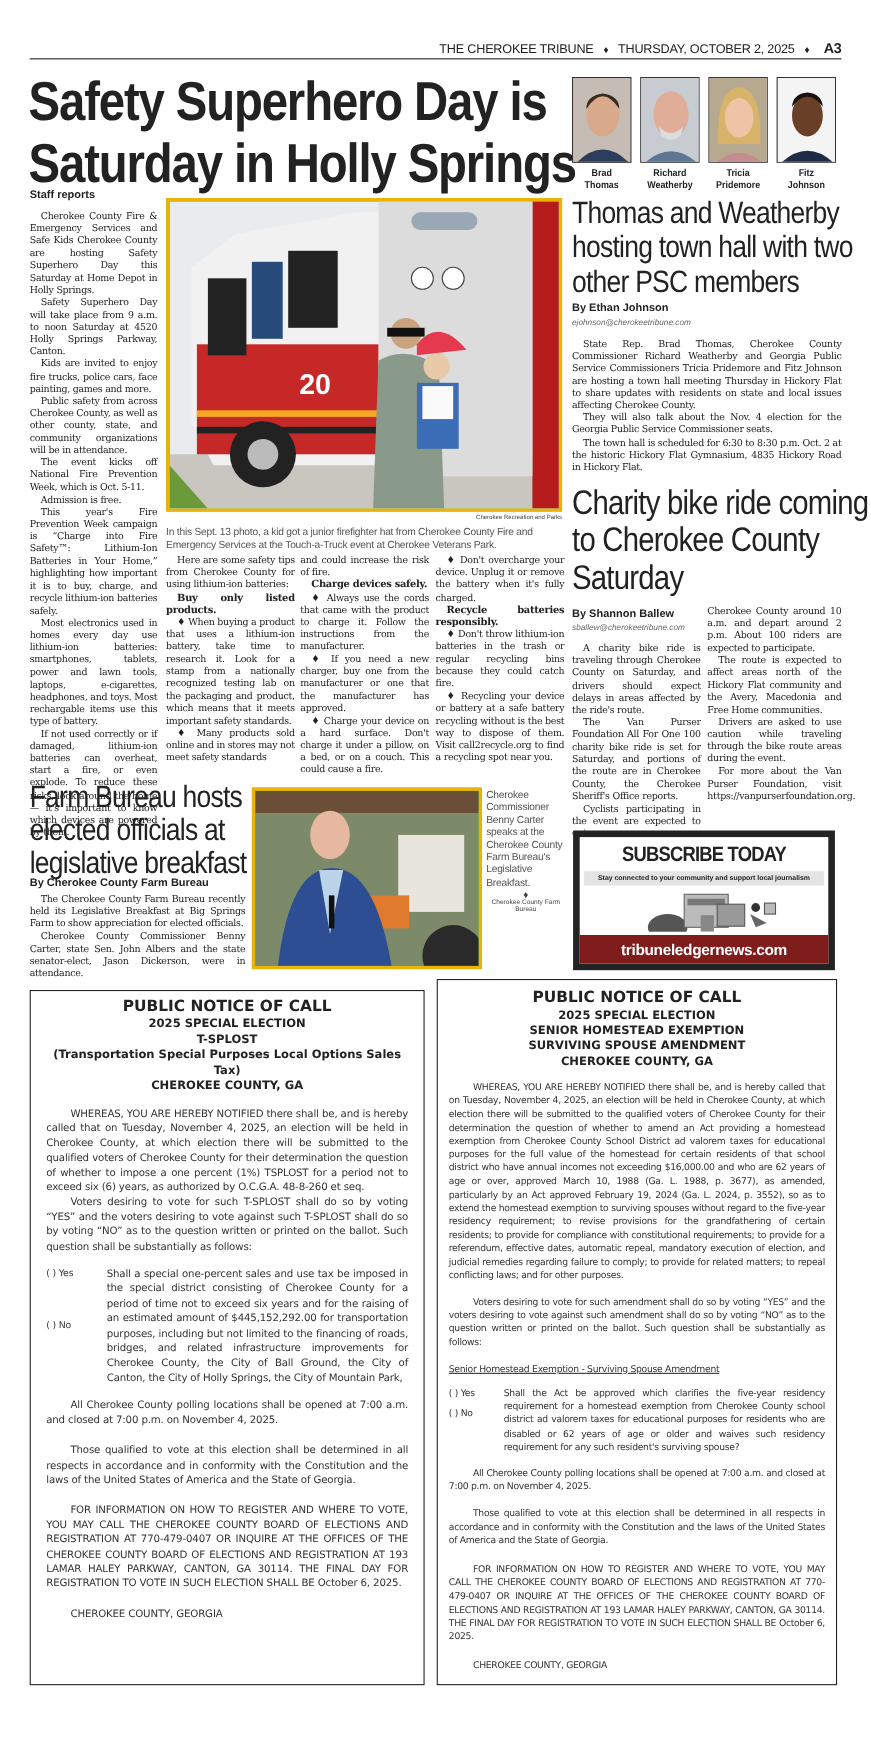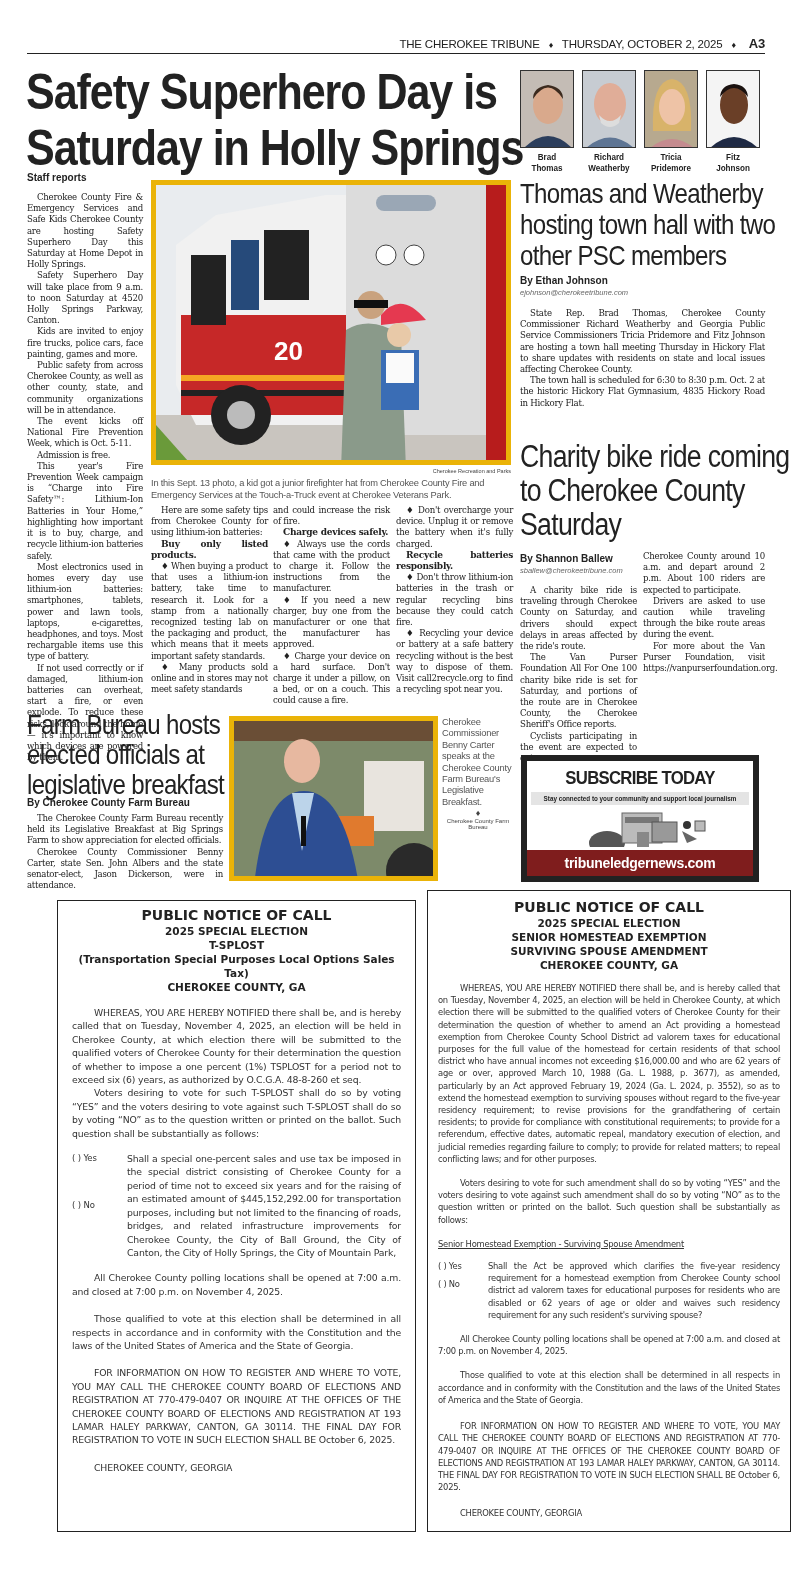--- a/index.html
+++ b/index.html
@@ -11,26 +11,26 @@
   .folio b { font-size: 13px; margin-left: 4px; }
   .folio .dia { margin: 0 6px; font-size: 9px; }
   .headline { font-family: "Liberation Sans", sans-serif; font-weight: bold; color: #222; letter-spacing: -1.2px; }
   .h1 { left: 26px; top: 64px; width: 490px; font-size: 50px; line-height: 56px; transform: scaleX(0.86); transform-origin: left; width: 580px; }
   .h2 { font-size: 28px; line-height: 31px; font-weight: normal; letter-spacing: -0.8px; transform: scaleX(0.86); transform-origin: left; width: 320px;}
   .byline { font-family: "Liberation Sans", sans-serif; font-weight: bold; font-size: 10px; color: #222; }
   .email { font-family: "Liberation Sans", sans-serif; font-style: italic; font-size: 7.5px; color: #666; }
   .body { font-size: 8.6px; line-height: 11.2px; text-align: justify; hyphens: auto; letter-spacing: -0.25px; }
   .body p { text-indent: 10px; }
   .body p.b { font-weight: bold; text-indent: 10px; font-size: 9px; }
-  .photo { background: #22c55e; border: 5px solid #eab308; overflow: hidden; }
+  .photo { background: #22c55e; border: 3px solid #eab308; overflow: hidden; }
   .credit { font-family: "Liberation Sans", sans-serif; font-size: 5.5px; color: #444; }
   .caption { font-family: "Liberation Sans", sans-serif; font-size: 9.3px; line-height: 12px; color: #555; letter-spacing: -0.2px; }
   .mug { width: 54px; height: 78px; border: 1px solid #333; overflow: hidden; }
   .mug-name { font-family: "Liberation Sans", sans-serif; font-weight: bold; font-size: 9px; line-height: 11px; text-align: center; width: 64px; transform: scaleX(0.9); }
-  .notice { border: 1px solid #222; font-family: "DejaVu Sans", sans-serif; color: #333; margin-left: 30px; }
+  .notice { border: 1px solid #222; font-family: "DejaVu Sans", sans-serif; color: #333; }
   .notice .t { text-align: center; font-weight: bold; color: #222; }
   .notice .t1 { font-size: 14px; line-height: 17px; }
   .notice .t2 { font-size: 10.5px; line-height: 14px; }
   .nb { font-size: 9.3px; line-height: 13.4px; text-align: justify; letter-spacing: -0.15px; }
   .nb2 { font-size: 8.4px; line-height: 12.2px; text-align: justify; letter-spacing: -0.25px; }
   .ind { text-indent: 22px; }
   .ballot { display: flex; }
   .ballot .opts { width: 55px; flex: none; }
   .subscribe { border: 6px solid #222; background: #fff; }
 </style>
@@ -154,33 +154,35 @@
         </svg></div>
     <div class="mug-name" style="margin-left:-5px; margin-top:4px;"><span>Fitz</span><br><span>Johnson</span></div>
   </div>
 </div>
 
 <div class="abs headline h2" style="left:520px; top:178px;">Thomas and Weatherby hosting town hall with two other PSC members</div>
 <div class="abs byline" style="left:520px; top:275px;">By Ethan Johnson</div>
 <div class="abs email" style="left:520px; top:288px;">ejohnson@cherokeetribune.com</div>
 <div class="abs body" style="left:520px; top:308px; width:245px;">
   <p>State Rep. Brad Thomas, Cherokee County Commissioner Richard Weatherby and Georgia Public Service Commissioners Tricia Pridemore and Fitz Johnson are hosting a town hall meeting Thursday in Hickory Flat to share updates with residents on state and local issues affecting Cherokee County.</p>
+  <p>They will also talk about the Nov. 4 election for the Georgia Public Service Commissioner seats.</p>
   <p>The town hall is scheduled for 6:30 to 8:30 p.m. Oct. 2 at the historic Hickory Flat Gymnasium, 4835 Hickory Road in Hickory Flat.</p>
 </div>
 
 <div class="abs headline h2" style="left:520px; top:440px; font-size:31px; line-height:34px;">Charity bike ride coming to Cherokee County Saturday</div>
 <div class="abs byline" style="left:520px; top:553px;">By Shannon Ballew</div>
 <div class="abs email" style="left:520px; top:566px;">sballew@cherokeetribune.com</div>
 <div class="abs body" style="left:520px; top:585px; width:117px;">
   <p>A charity bike ride is traveling through Cherokee County on Saturday, and drivers should expect delays in areas affected by the ride's route.</p>
   <p>The Van Purser Foundation All For One 100 charity bike ride is set for Saturday, and portions of the route are in Cherokee County, the Cherokee Sheriff's Office reports.</p>
   <p>Cyclists participating in the event are expected to enter</p>
 </div>
 <div class="abs body" style="left:643px; top:551px; width:122px;">
   <p style="text-indent:0">Cherokee County around 10 a.m. and depart around 2 p.m. About 100 riders are expected to participate.</p>
+  <p>The route is expected to affect areas north of the Hickory Flat community and the Avery, Macedonia and Free Home communities.</p>
   <p>Drivers are asked to use caution while traveling through the bike route areas during the event.</p>
   <p>For more about the Van Purser Foundation, visit https://vanpurserfoundation.org.</p>
 </div>
 
 <div class="abs headline h2" style="left:27px; top:710px; font-size:28px; line-height:30px; width:230px;">Farm Bureau hosts elected officials at legislative breakfast</div>
 <div class="abs byline" style="left:27px; top:797px;">By Cherokee County Farm Bureau</div>
 <div class="abs body" style="left:27px; top:813px; width:196px;">
   <p>The Cherokee County Farm Bureau recently held its Legislative Breakfast at Big Springs Farm to show appreciation for elected officials.</p>
   <p>Cherokee County Commissioner Benny Carter, state Sen. John Albers and the state senator-elect, Jason Dickerson, were in attendance.</p>
 </div>

